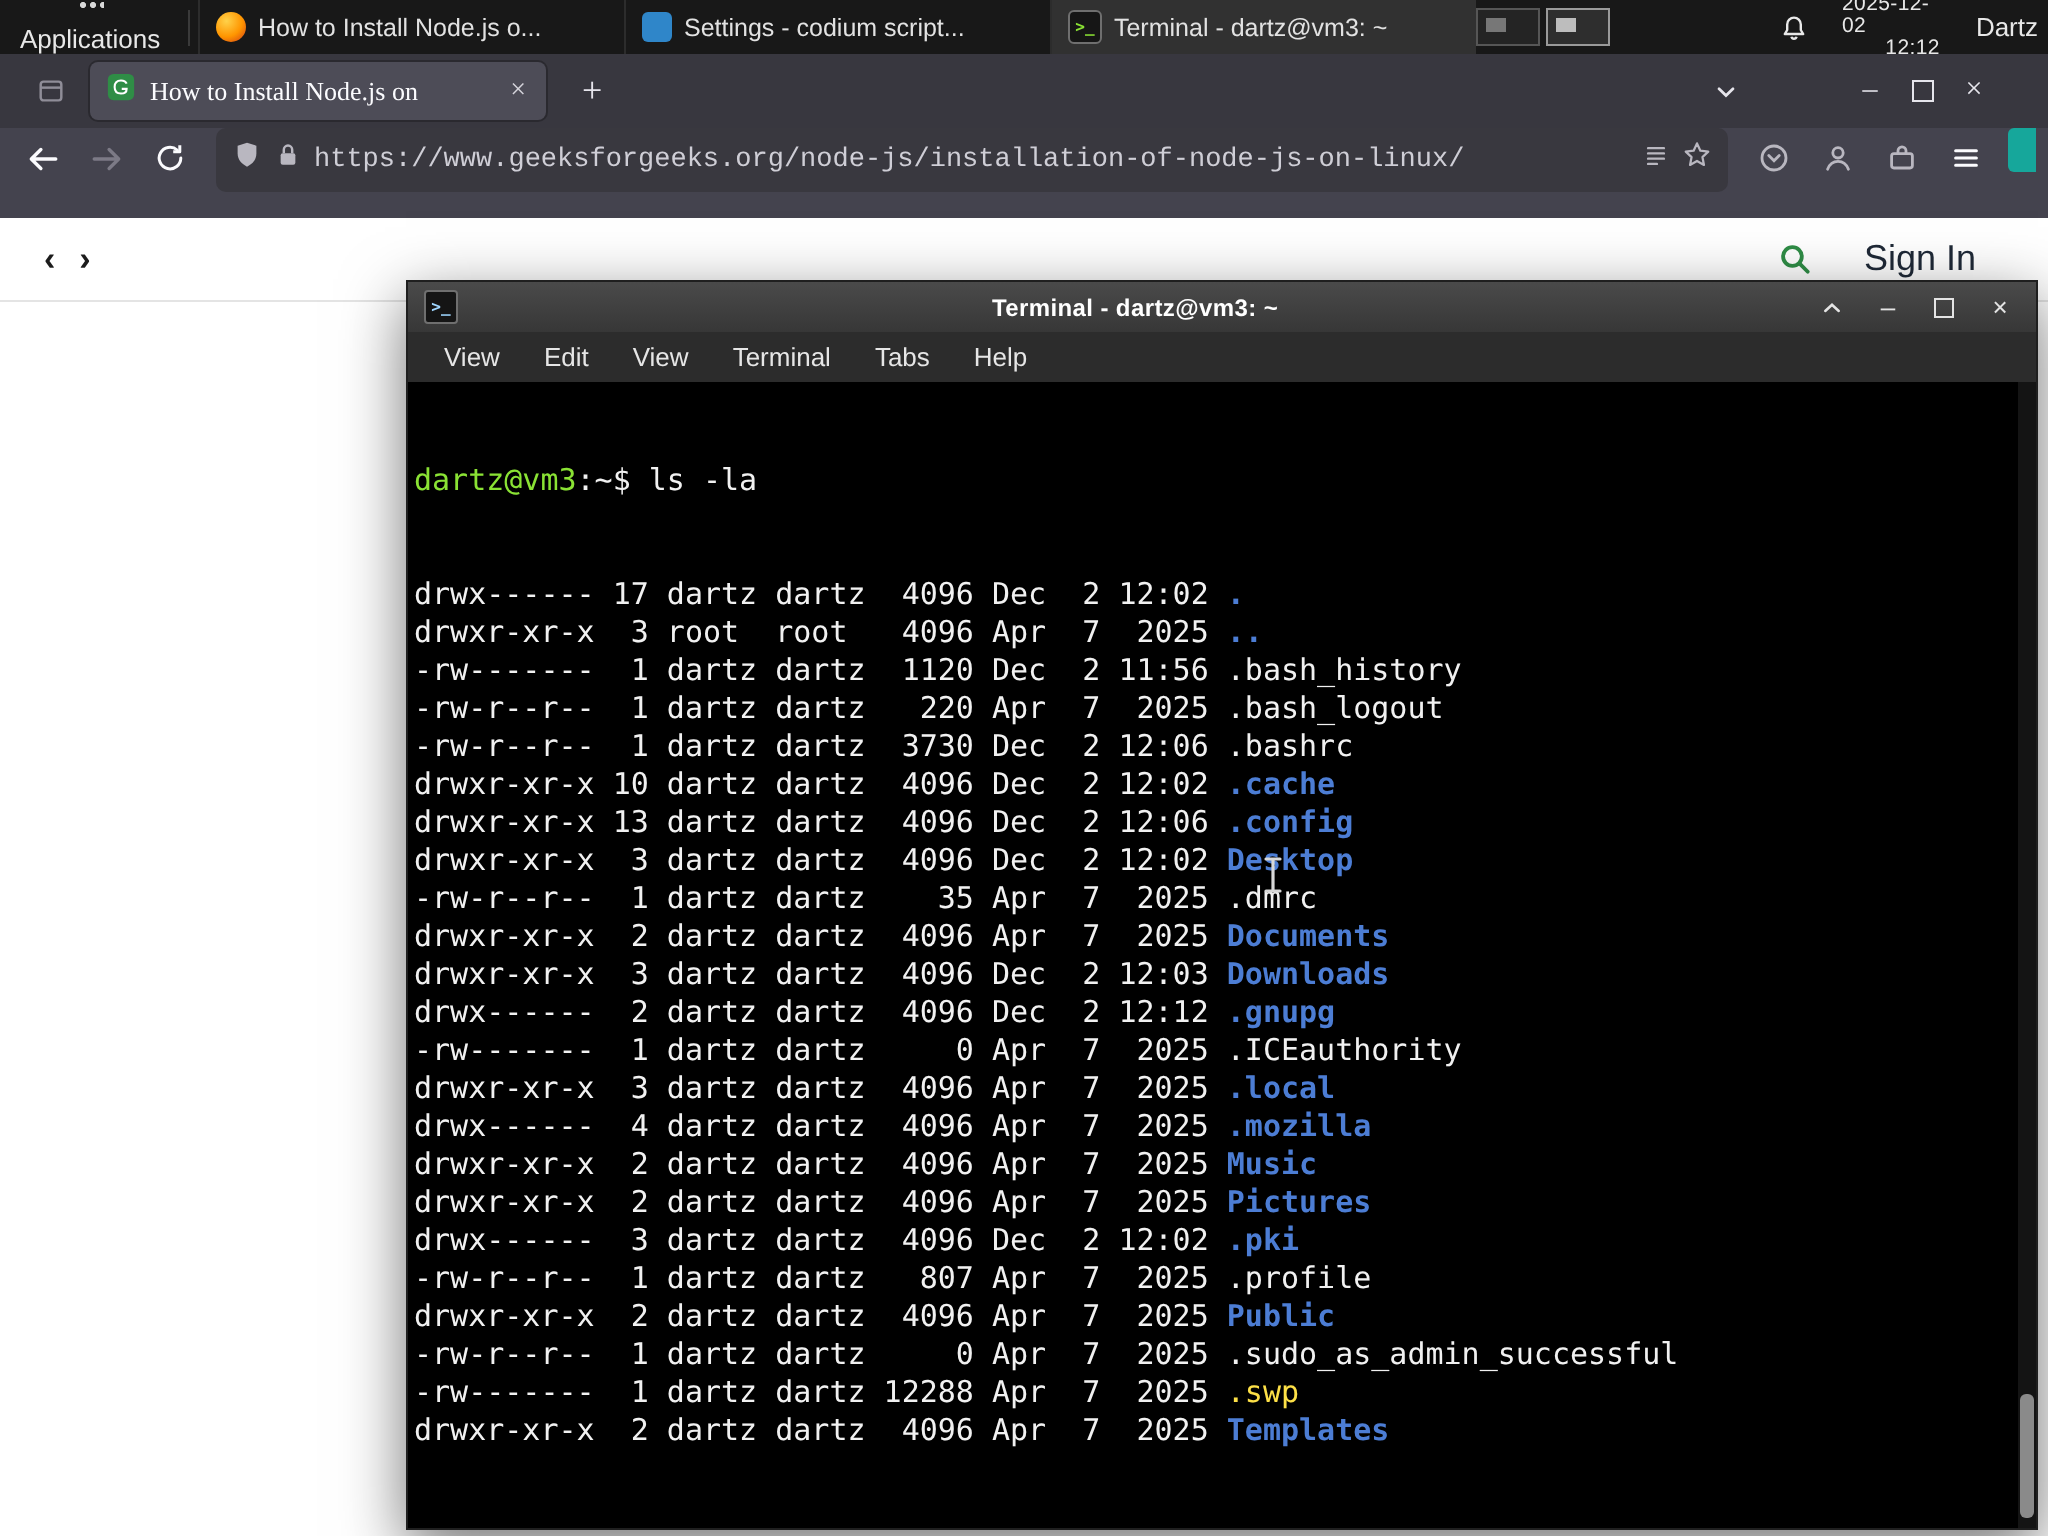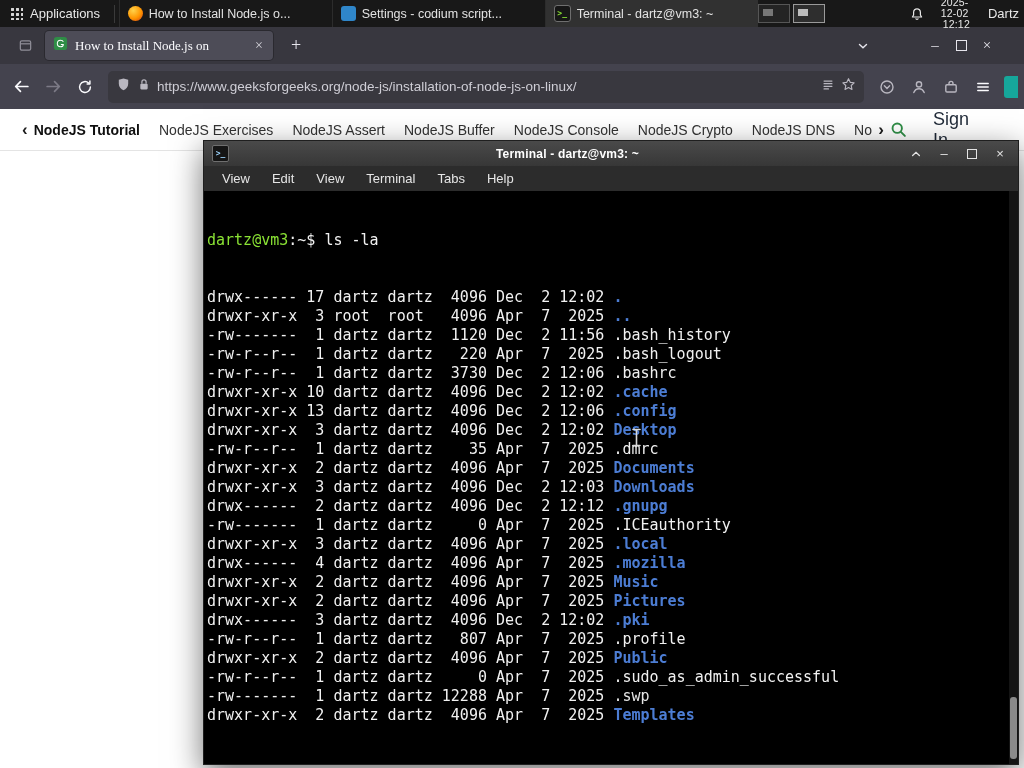--- a/index.html
+++ b/index.html
@@ -2,21 +2,21 @@
 <html><head>
 <meta charset="utf-8">
 <style>
   html,body{margin:0;padding:0;background:#333;}
   #screen{position:relative;width:1024px;height:768px;overflow:hidden;background:#fff;
     font-family:"Liberation Sans",sans-serif;-webkit-font-smoothing:antialiased;}
 
   
   #panel{position:absolute;top:0;left:0;right:0;height:27px;background:#181818;display:flex;
     align-items:center;color:#e8e8e8;font-size:13px;z-index:50;}
-  .apps-btn{display:flex;align-items:center;gap:7px;padding:0 10px;height:100%;cursor:default;}
+  .apps-btn{display:flex;align-items:center;gap:7px;padding:0 10px;height:100%;cursor:default;flex-direction:column;}
   .apps-grid-icon{width:13px;height:13px;background-image:radial-gradient(circle,#d8d8d8 1.4px,transparent 1.6px);
     background-size:5px 5px;}
   .panel-sep{width:1px;height:18px;background:#3a3a3a;margin:0 4px;}
   #panel-windows{display:flex;height:100%;}
   .panel-task{display:flex;align-items:center;gap:6px;width:196px;height:100%;padding:0 8px;
     border-left:1px solid #2c2c2c;color:#e2e2e2;overflow:hidden;}
   .panel-task.active{background:#313131;}
   .tblabel{white-space:nowrap;overflow:hidden;font-size:12.5px;}
   .tbicon{flex:0 0 15px;height:15px;border-radius:3px;display:inline-flex;align-items:center;justify-content:center;}
   .ic-firefox{border-radius:50%;background:radial-gradient(circle at 35% 30%,#ffd24a,#ff9500 55%,#d94d12 90%);}
@@ -41,21 +41,21 @@
   .tab{display:flex;align-items:center;gap:7px;width:212px;height:29px;background:#4d4c57;border-radius:4px;
     padding:0 8px;color:#fbfbfe;font-size:13px;box-shadow:0 0 0 1px rgba(0,0,0,.25);}
   .tab-title{flex:1;white-space:nowrap;overflow:hidden;}
   .tab-close{color:#d5d4db;font-size:14px;padding:0 2px;}
   .newtab{color:#e6e5ec;font-size:18px;margin-left:12px;padding:0 6px;}
   .tab-spacer{flex:1;}
   .tab-chevron{display:inline-flex;margin-right:52px;}
   .winctl{color:#e6e5ec;display:inline-flex;align-items:center;justify-content:center;width:26px;font-size:15px;}
   .maxbox{display:inline-block;width:9px;height:9px;border:1.5px solid #e6e5ec;}
 
-  #navbar{height:45px;background:#44434e;display:flex;align-items:center;padding:0 6px;gap:2px;flex:0 0 auto;}
+  #navbar{height:45px;background:#44434e;display:flex;padding:0 6px;gap:2px;flex:0 0 auto;font-family:Liberation Mono, monospace;}
   .tool-btn{display:inline-flex;align-items:center;justify-content:center;width:30px;height:30px;border-radius:4px;}
   .urlbar{flex:1;display:flex;align-items:center;height:32px;background:#39383f;border-radius:5px;
     margin:0 6px;padding:0 8px;gap:6px;min-width:0;}
   .url-text{flex:1;color:#cfced6;font-size:13.5px;white-space:nowrap;overflow:hidden;min-width:0;}
   .teal-chip{width:14px;height:22px;border-radius:3px 0 0 3px;background:#16a79b;margin-left:4px;}
 
   #sitenav{height:41px;background:#fff;border-bottom:1px solid #e4e4e4;display:flex;align-items:center;
     padding:0 8px 0 16px;gap:0;color:#2b2b2b;font-size:14px;flex:0 0 auto;}
   .nav-chev{font-size:17px;font-weight:bold;color:#1c1c1c;padding:0 6px;}
   #sitenav-items{display:flex;gap:19px;white-space:nowrap;overflow:hidden;}
@@ -77,21 +77,21 @@
   .tb-btn{display:inline-flex;align-items:center;justify-content:center;width:20px;color:#e4e4e4;
     font-size:13px;font-weight:normal;}
   .tb-btn .maxbox{width:8px;height:8px;border-color:#e4e4e4;}
   .menubar{height:25px;background:#2c2c2c;color:#e6e6e6;display:flex;align-items:center;gap:22px;
     padding:0 18px;font-size:13px;flex:0 0 auto;}
   .term-body{flex:1;background:#000;color:#f1f1f1;font-family:"DejaVu Sans Mono",monospace;
     font-size:15px;line-height:19px;padding:2px 0 0 3px;white-space:pre;position:relative;overflow:hidden;}
   .tline{white-space:pre;}
   .prompt-user{color:#8ae234;font-weight:normal;}
   .n-dir{color:#4c7dd4;font-weight:bold;}
-  .n-dim{color:#e5e5e5;margin-top:47px;}
+  .n-dim{color:#fde047;margin-top:47px;}
   .n-file{color:#f1f1f1;}
   .term-scroll{position:absolute;right:0;top:0;bottom:0;width:9px;background:#141414;}
   .term-thumb{position:absolute;right:1px;bottom:5px;width:7px;height:62px;background:#8a8a8a;border-radius:3px;display:block;}
 
   #mouse{position:absolute;left:631px;top:428px;z-index:100;}
 </style>
 </head>
 <body>
 
 <div id="screen">
@@ -231,30 +231,20 @@
       <span class="tool-btn">
         <svg width="16" height="16" viewBox="0 0 16 16">
             <path d="M2.8 4.4h10.4M2.8 8h10.4M2.8 11.6h10.4" stroke="#fbfbfe" stroke-width="1.5" stroke-linecap="round"></path>
           </svg>
       </span>
       <span class="teal-chip"></span>
     </div>
 
     <div id="sitenav">
       <span class="nav-chev">‹</span>
-      <div id="sitenav-items">
-          <span class="nav-link first">NodeJS Tutorial</span>
-          <span class="nav-link">NodeJS Exercises</span>
-          <span class="nav-link">NodeJS Assert</span>
-          <span class="nav-link">NodeJS Buffer</span>
-          <span class="nav-link">NodeJS Console</span>
-          <span class="nav-link">NodeJS Crypto</span>
-          <span class="nav-link">NodeJS DNS</span>
-          <span class="nav-link">Node</span>
-        </div>
       <span class="nav-chev">›</span>
       <span class="sn-spacer"></span>
       <span class="gfg-search">
         <svg width="17" height="17" viewBox="0 0 16 16">
             <circle cx="6.8" cy="6.8" r="4.4" fill="none" stroke="#2f8d46" stroke-width="1.8"></circle>
             <path d="M10.2 10.2 14 14" stroke="#2f8d46" stroke-width="1.8" stroke-linecap="round"></path>
           </svg>
       </span>
       <span class="signin">Sign In</span>
     </div>

